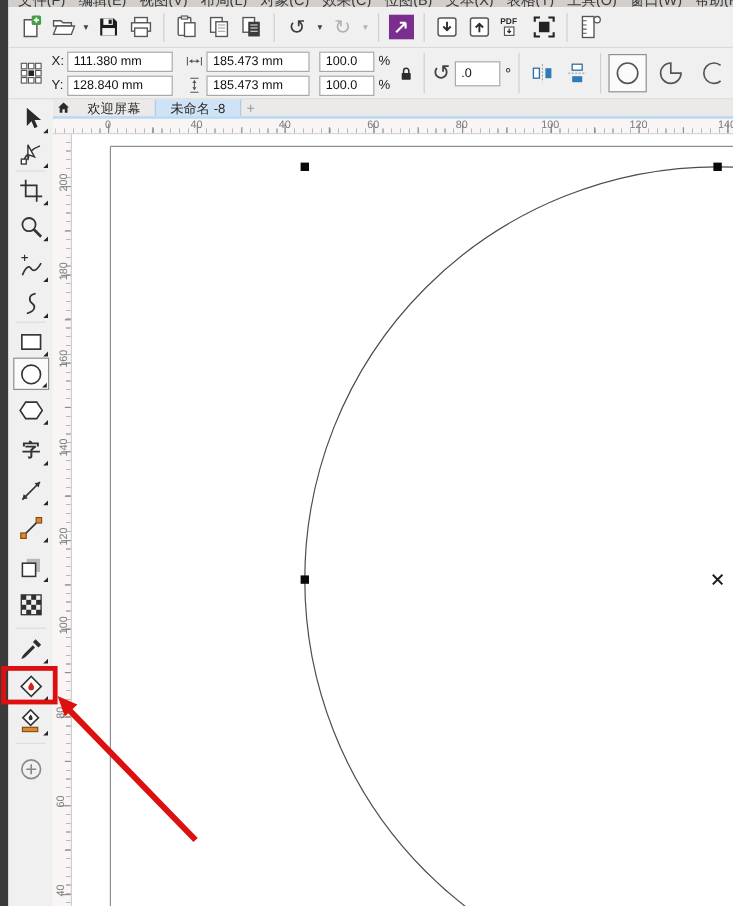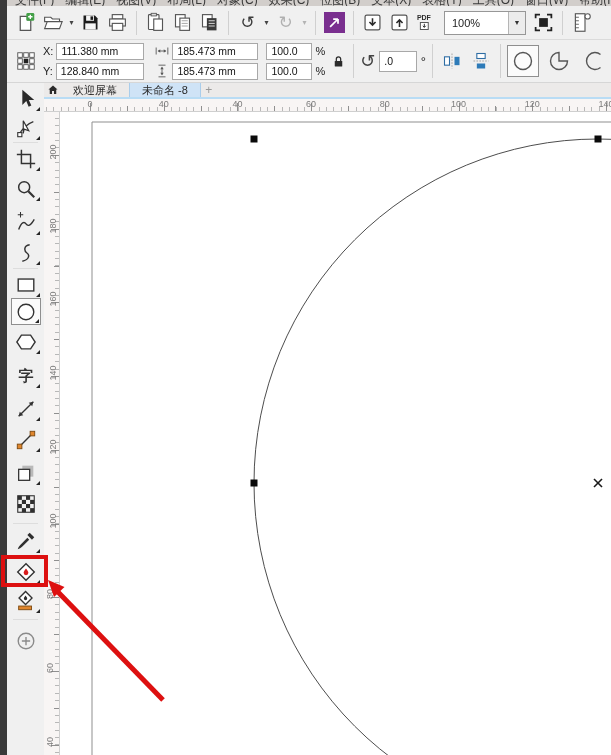--- a/index.html
+++ b/index.html
@@ -166,24 +166,20 @@
           <rect x="3.5" y="3.5" width="17" height="17" rx="2" fill="#fff" stroke="#555" stroke-width="1.4"></rect>
           <path d="M12 17v-7M8.5 12.5L12 9l3.5 3.5" fill="none" stroke="#2b2b2b" stroke-width="1.8"></path>
         </svg>
       </span>
       <span class="tb-btn">
         <svg viewBox="0 0 24 24">
           <text x="1" y="9" font-size="8" font-weight="bold" fill="#2b2b2b" font-family="Liberation Sans,sans-serif">PDF</text>
           <rect x="5" y="12" width="9" height="8" fill="#fff" stroke="#555" stroke-width="1.1"></rect>
           <path d="M9.5 13.5v4M7.8 15.8l1.7 1.7 1.7-1.7" stroke="#2b2b2b" stroke-width="1.1" fill="none"></path>
         </svg>
-      </span>
-      <span class="combo">
-        <span class="combo-val">100%</span>
-        <span class="combo-arrow">▼</span>
       </span>
       <span class="tb-btn">
         <svg viewBox="0 0 24 24">
           <path d="M3 7V3h5M16 3h5v4M21 17v4h-5M8 21H3v-4" fill="none" stroke="#222" stroke-width="2"></path>
           <rect x="7" y="7" width="10" height="10" fill="#222"></rect>
         </svg>
       </span>
       <span class="tb-sep"></span>
       <span class="tb-btn">
         <svg viewBox="0 0 24 24">

